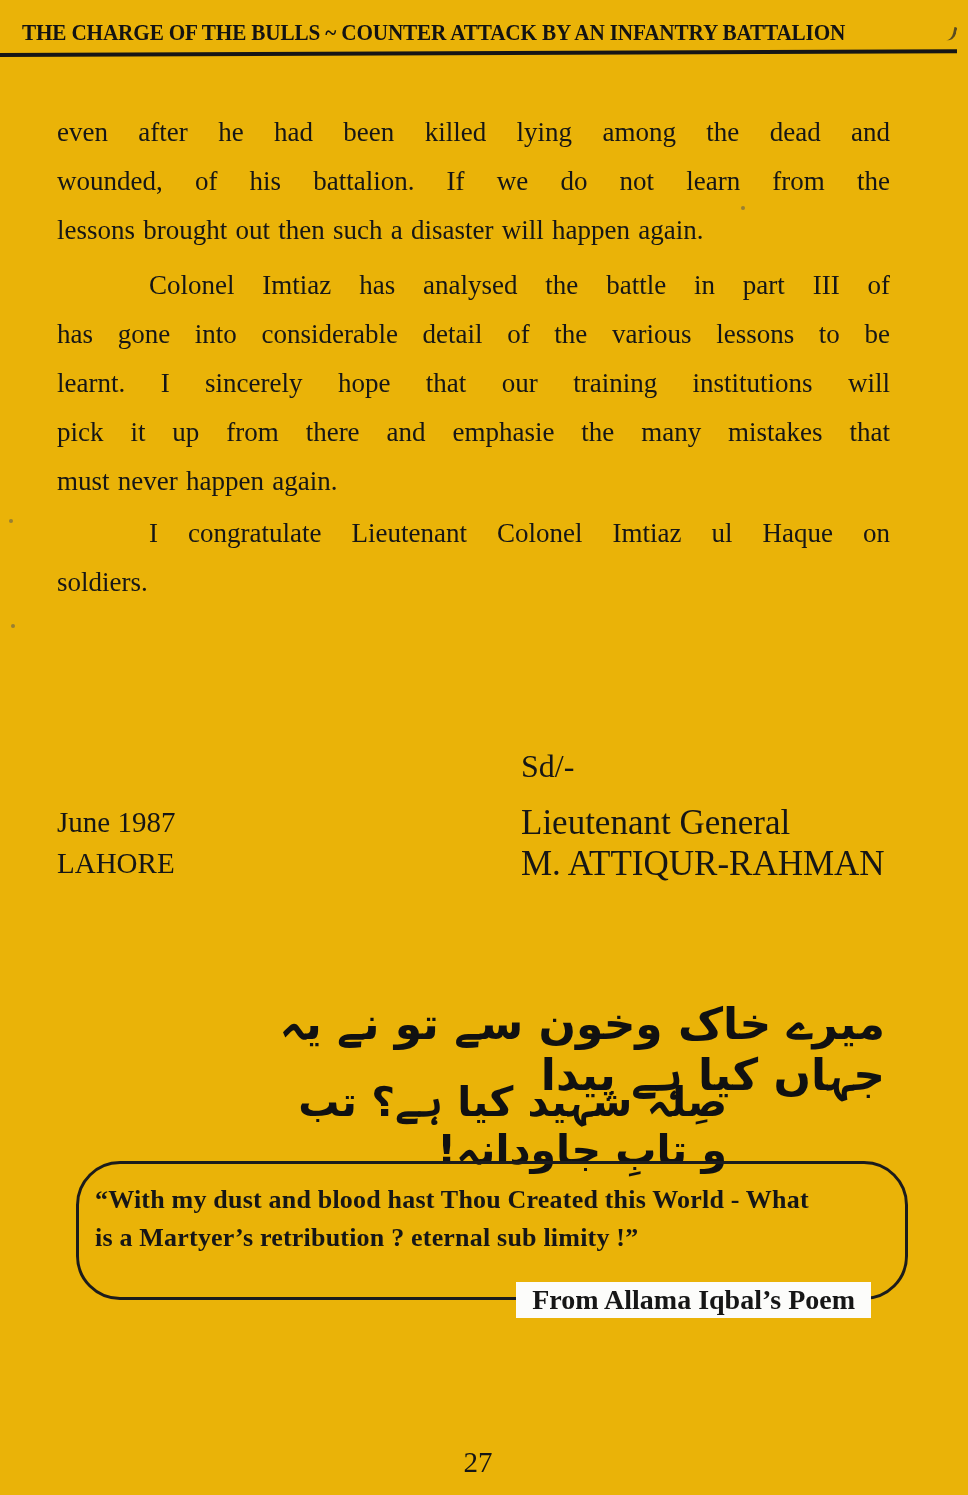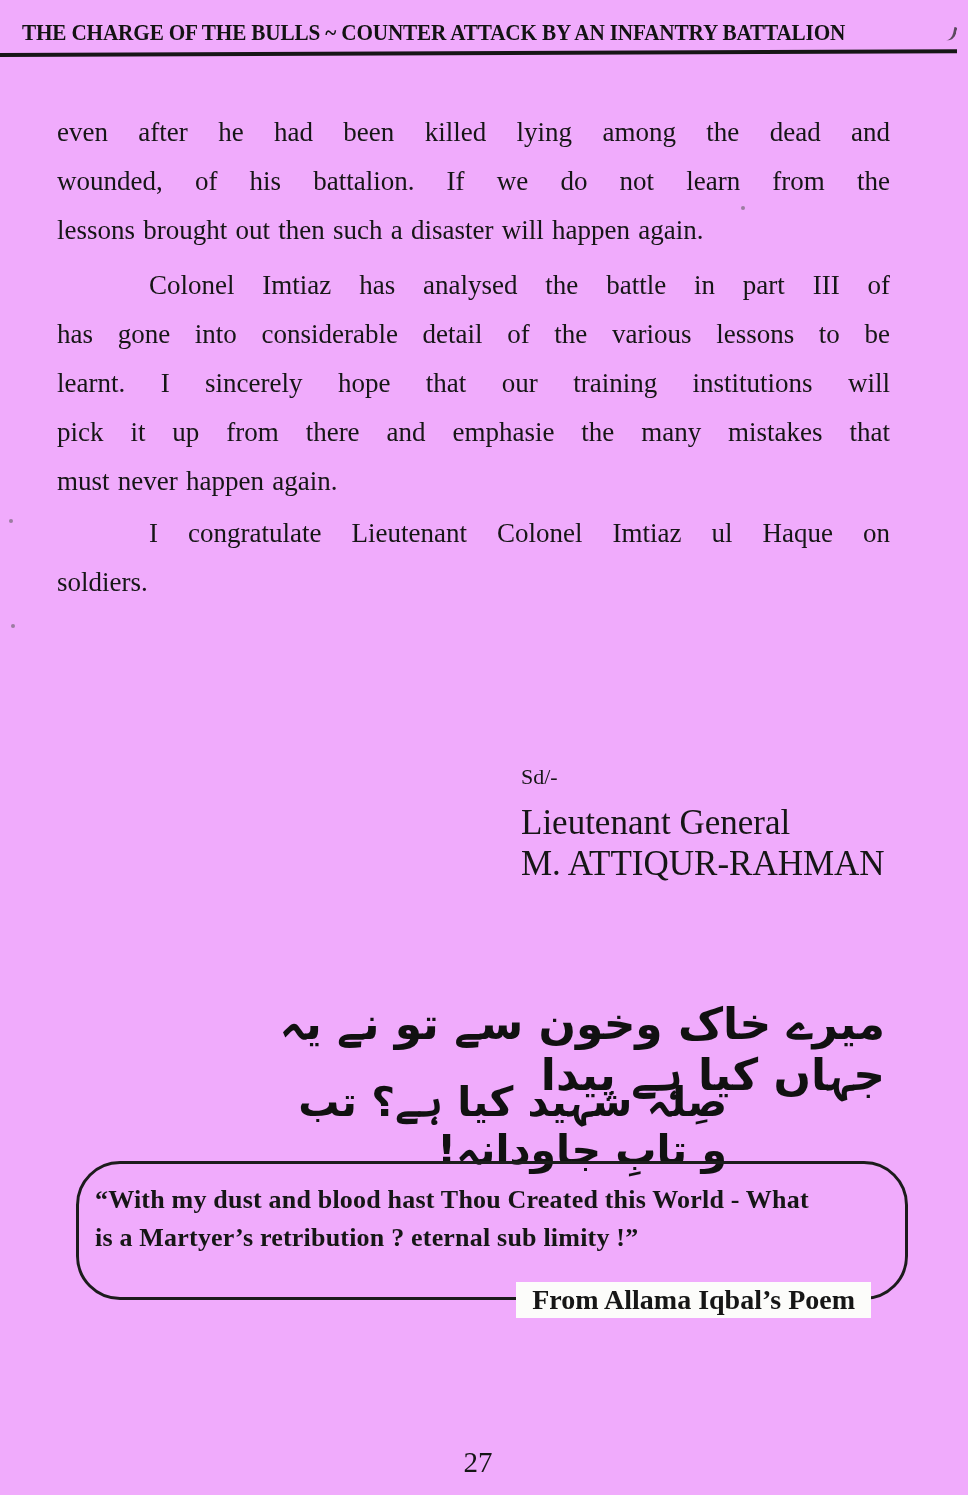--- a/index.html
+++ b/index.html
@@ -1,20 +1,20 @@
 <!DOCTYPE html>
 <html><head>
 <meta charset="utf-8">
 <style>
   html,body { margin:0; padding:0; }
   body { background:#ffffff; }
   .page {
     position:relative;
     width:968px; height:1495px;
-    background:#f0abfc;
+    background:#eab308;
     overflow:hidden;
     font-family:"Liberation Serif", serif;
     color:#161616;
   }
 
   
   .header-title {
     position:absolute; left:22px; top:19px;
     font-family:"Liberation Serif", serif;
     font-weight:bold; font-size:24px;
@@ -42,21 +42,21 @@
     font-size:27px; word-spacing:1.5px;
   }
   .line { height:49.2px; line-height:49.2px; white-space:normal; }
   .j { text-align:justify; text-align-last:justify; }
   .l { text-align:left; text-align-last:left; }
   .ind { text-indent:92px; }
   .gap-sm { margin-top:5px; }
   .gap-xs { margin-top:2px; }
 
   
-  .sig-sd   { position:absolute; left:521px; top:748px; font-size:22px;margin-top:16px; }
+  .sig-sd   { position:absolute; left:521px; top:748px; font-size:32px; }
   .sig-right{ position:absolute; left:521px; top:802px; font-size:35px; line-height:41px; }
   .sig-left { position:absolute; left:57px;  top:802px; font-size:29px; line-height:41px; }
 
   
   .urdu {
     position:absolute; direction:rtl;
     font-family:"DejaVu Sans", sans-serif;
     font-weight:bold; color:#111;
   }
   .urdu-1 { left:205px; top:998px;  width:680px; font-size:44px; }
@@ -121,20 +121,24 @@
 
     <div class="line j ind gap-xs">I congratulate Lieutenant Colonel Imtiaz ul Haque on</div>
     <div class="line l">soldiers.</div>
   </div>
 
   <div class="sig-sd">Sd/-</div>
   <div class="sig-right">
     <div>Lieutenant General</div>
     <div>M. ATTIQUR-RAHMAN</div>
   </div>
+  <div class="sig-left">
+    <div>June 1987</div>
+    <div>LAHORE</div>
+  </div>
 
   <div class="urdu urdu-1" dir="rtl" lang="ur">میرے خاک وخون سے تو نے یہ جہاں کیا ہے پیدا</div>
   <div class="urdu urdu-2" dir="rtl" lang="ur">صِلہ شہید کیا ہے؟ تب و تابِ جاودانہ!</div>
 
   <div class="quote-box">
     <div class="quote-text">
       <div class="quote-line">“With my dust and blood hast Thou Created this World - What</div>
       <div class="quote-line">is a Martyer’s retribution ? eternal sub limity !”</div>
     </div>
     <div class="quote-box-attrib">From Allama Iqbal’s Poem</div>

